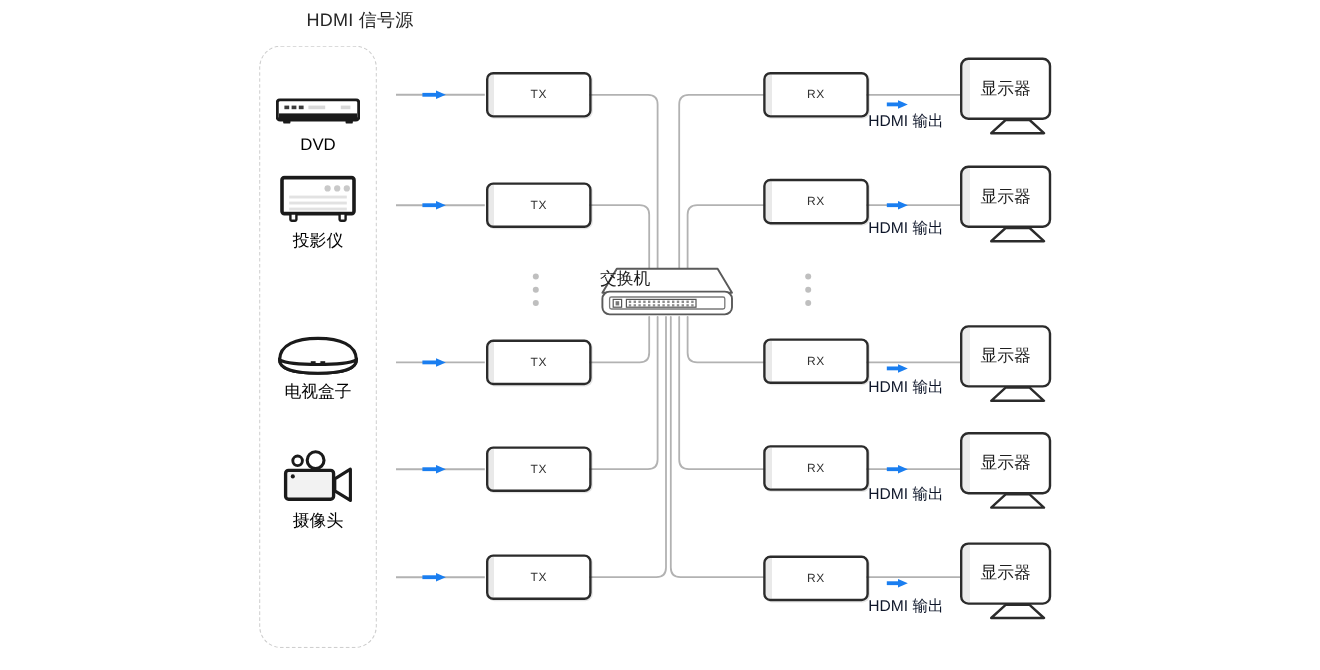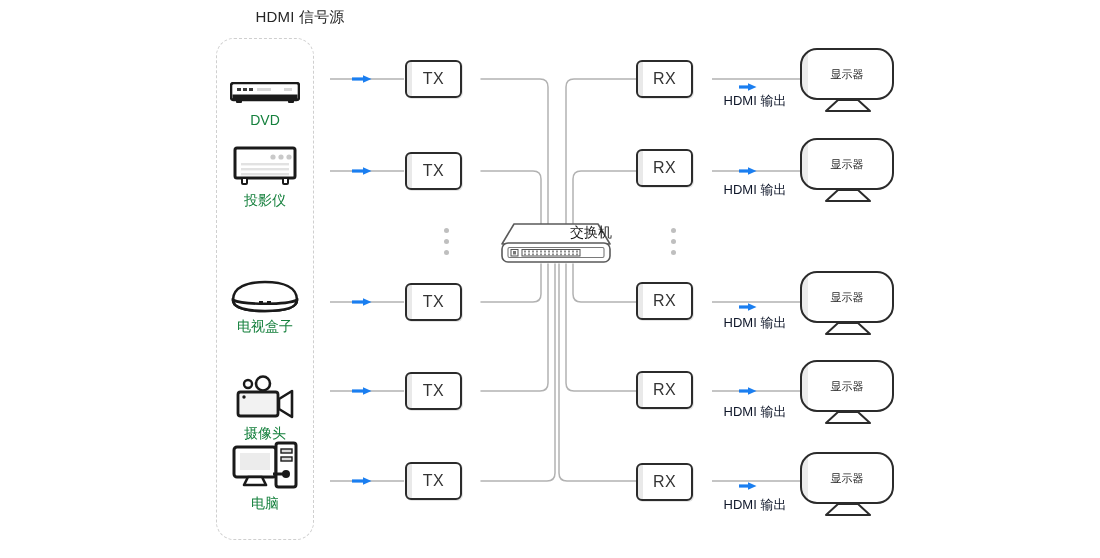--- a/index.html
+++ b/index.html
@@ -52,73 +52,73 @@
   }
   .src-icon {
     height: 46px;
     display: flex;
     align-items: flex-end;
     justify-content: center;
   }
   .src-label {
     margin-top: 4px;
     font-size: 14px;
-    color: #15803d;
+    color: #000000;
     line-height: 1.2;
     white-space: nowrap;
   }
 
   
   .node-box {
     position: absolute;
-    width: 57px; height: 38px;
+    width: 88px; height: 38px;
     border: 2px solid #2b2b2b;
     border-radius: 6px;
     background: linear-gradient(to right, #e9e9e9 0px, #e9e9e9 5px, #ffffff 5px, #ffffff 100%);
     display: flex;
     align-items: center;
     justify-content: center;
-    font-size: 16px;
+    font-size: 10px;
     color: #333333;
     letter-spacing: .5px;
     box-shadow: 1px 1px 0 rgba(0,0,0,0.10);
   }
 
   
   .monitor {
     position: absolute;
     width: 94px; height: 64px;
   }
   .monitor .screen {
     position: absolute;
     left: 0; top: 0;
-    width: 94px; height: 52px;
+    width: 76px; height: 52px;
     border: 2px solid #2b2b2b;
-    border-radius: 17px;
+    border-radius: 7px;
     background: linear-gradient(to right, #ececec 0px, #ececec 6px, #ffffff 6px, #ffffff 100%);
     display: flex;
     align-items: center;
     justify-content: center;
-    font-size: 11px;
+    font-size: 14px;
     color: #1f1f1f;
     white-space: nowrap;
   }
   .monitor .stand { position: absolute; left: 24px; top: 51px; }
 
   
   .switch-unit {
     position: absolute;
     left: 500px; top: 222px;
     width: 112px; height: 42px;
   }
   .switch-label {
     position: absolute;
     left: 0; top: 2px;
     width: 112px;
-    text-align: right;
+    text-align: left;
     font-size: 14px;
     color: #1a1a1a;
     z-index: 3;
     white-space: nowrap;
     pointer-events: none;
   }
 
   
   .hdmi-out-label {
     position: absolute;
@@ -260,35 +260,20 @@
         <circle cx="16" cy="9" r="4" fill="#ffffff" stroke="#1a1a1a" stroke-width="2.4"></circle>
         <circle cx="31" cy="8.5" r="7" fill="#ffffff" stroke="#1a1a1a" stroke-width="2.6"></circle>
         <rect x="6" y="17" width="40" height="24" rx="2.5" fill="#f2f2f2" stroke="#1a1a1a" stroke-width="2.8"></rect>
         <circle cx="12" cy="22" r="1.7" fill="#1a1a1a"></circle>
         <path d="M47,24 L60,16 L60,42 L47,34 Z" fill="#ffffff" stroke="#1a1a1a" stroke-width="2.6" stroke-linejoin="round"></path>
       </svg>
     </div>
     <div class="src-label">摄像头</div>
   </div>
 
-  <div class="src-item" style="top:445px;">
-    <div class="src-icon">
-      <svg width="68" height="50" viewBox="0 0 68 50">
-        <rect x="3" y="6" width="42" height="30" rx="3" fill="#ffffff" stroke="#1a1a1a" stroke-width="3"></rect>
-        <rect x="9" y="12" width="30" height="17" fill="#ececec"></rect>
-        <path d="M17,36 L31,36 L35,44 L13,44 Z" fill="#ffffff" stroke="#1a1a1a" stroke-width="2.6" stroke-linejoin="round"></path>
-        <rect x="45" y="2" width="20" height="44" rx="2.5" fill="#ffffff" stroke="#1a1a1a" stroke-width="3"></rect>
-        <rect x="50" y="8" width="11" height="4" fill="#d9d9d9" stroke="#1a1a1a" stroke-width="1.4"></rect>
-        <rect x="50" y="16" width="11" height="4" fill="#d9d9d9" stroke="#1a1a1a" stroke-width="1.4"></rect>
-        <circle cx="55" cy="33" r="4" fill="#1a1a1a"></circle>
-        <rect x="42" y="31.5" width="10" height="3" fill="#1a1a1a"></rect>
-      </svg>
-    </div>
-    <div class="src-label">电脑</div>
-  </div>
 
   <div class="node-box" style="left:405px; top:60px;">
       <span>TX</span>
     </div>
   <div class="node-box" style="left:405px; top:152px;">
       <span>TX</span>
     </div>
   <div class="node-box" style="left:405px; top:283px;">
       <span>TX</span>
     </div>

